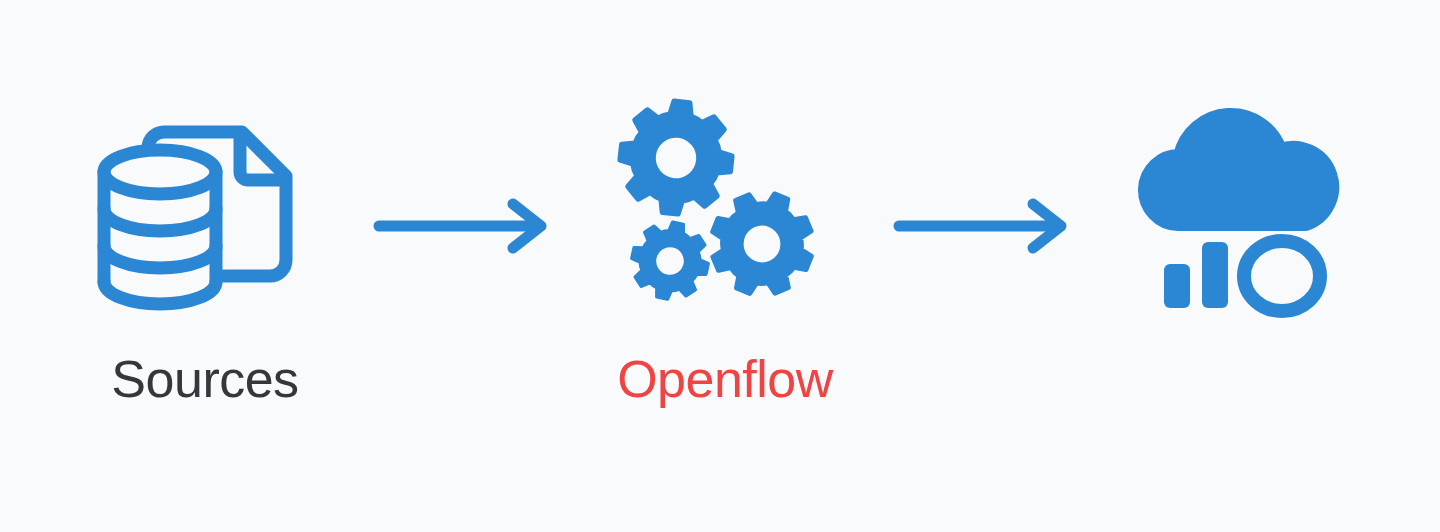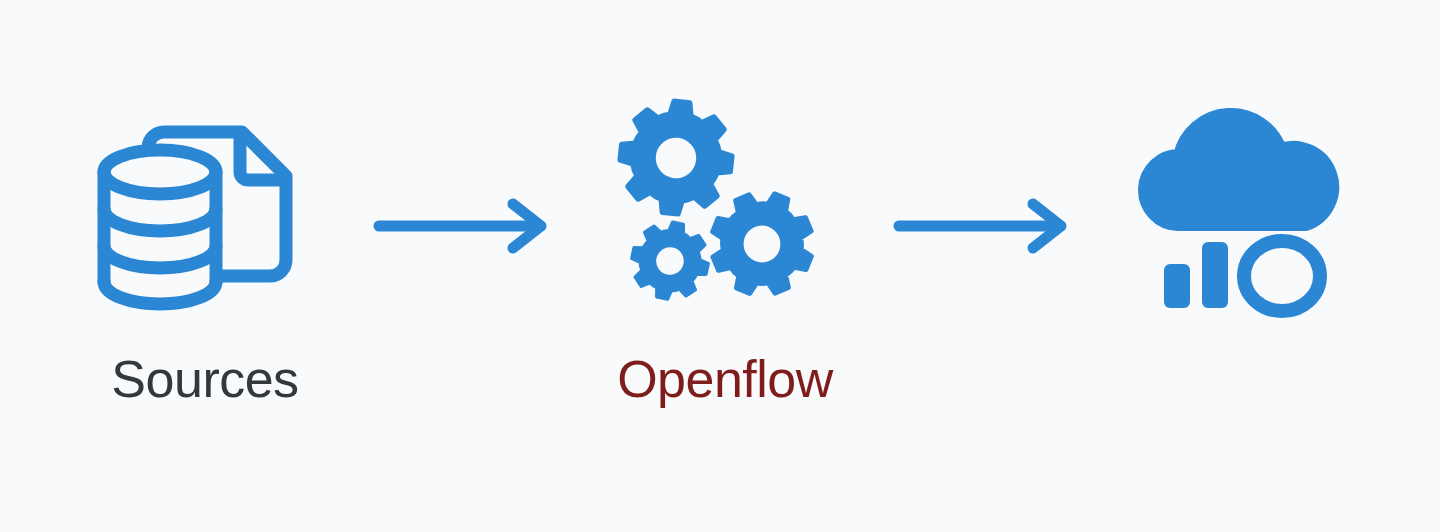--- a/index.html
+++ b/index.html
@@ -143,21 +143,21 @@
           </g>
         </defs>
 
         <use href="#gear8" transform="translate(66,62) scale(0.88) rotate(6)"></use>
 
         <use href="#gear8" transform="translate(152,148) scale(0.80) rotate(22)"></use>
 
         <use href="#gear8" transform="translate(60,165) scale(0.60) rotate(12)"></use>
       </svg>
     </div>
-    <div class="stage-label" style="color: #7f1d1d;">Openflow</div>
+    <div class="stage-label" style="color: #ef4444;">Openflow</div>
   </div>
 
   <div class="connector">
     <div class="connector-inner">
       <svg viewBox="0 0 185 60" xmlns="http://www.w3.org/2000/svg" aria-hidden="true">
         <g>
           <path d="M6 30 L162 30" fill="none" stroke="#2b87d4" stroke-width="11" stroke-linecap="round"></path>
           <path d="M140 8 L168 30 L140 52" fill="none" stroke="#2b87d4" stroke-width="11" stroke-linecap="round" stroke-linejoin="round"></path>
         </g>
       </svg>

